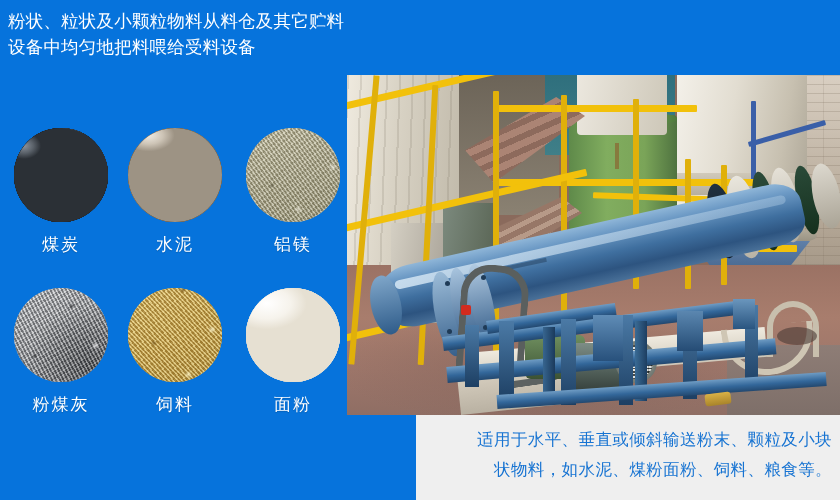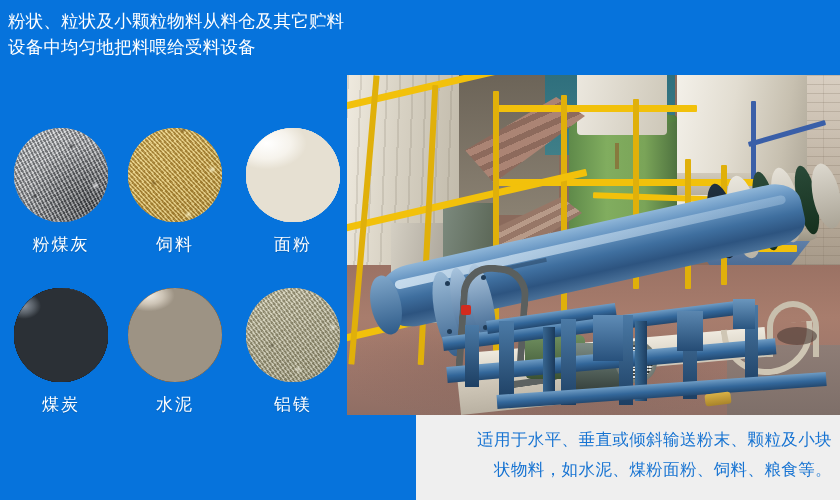--- a/index.html
+++ b/index.html
@@ -317,56 +317,56 @@
   <div class="blue-panel"></div>
 
   <div class="headline">粉状、粒状及小颗粒物料从料仓及其它贮料
 设备中均匀地把料喂给受料设备</div>
 
   <div class="mat-grid">
 
     <div class="mat-row">
       <div class="mat" style="left:8px;top:0;">
         <div class="disc">
-            <div class="tex tex-flyash"></div>
-          </div>
-        <div class="cap">粉煤灰</div>
+            <div class="tex tex-coal"></div>
+          </div>
+        <div class="cap">煤炭</div>
       </div>
       <div class="mat" style="left:122px;top:0;">
         <div class="disc">
-            <div class="tex tex-feed"></div>
-          </div>
-        <div class="cap">饲料</div>
+            <div class="tex tex-cement"></div>
+          </div>
+        <div class="cap">水泥</div>
       </div>
       <div class="mat" style="left:240px;top:0;">
         <div class="disc">
-            <div class="tex tex-flour"></div>
-          </div>
-        <div class="cap">面粉</div>
+            <div class="tex tex-almg"></div>
+          </div>
+        <div class="cap">铝镁</div>
       </div>
     </div>
 
     <div class="mat-row">
       <div class="mat" style="left:8px;top:0;">
         <div class="disc">
-            <div class="tex tex-coal"></div>
-          </div>
-        <div class="cap">煤炭</div>
+            <div class="tex tex-flyash"></div>
+          </div>
+        <div class="cap">粉煤灰</div>
       </div>
       <div class="mat" style="left:122px;top:0;">
         <div class="disc">
-            <div class="tex tex-cement"></div>
-          </div>
-        <div class="cap">水泥</div>
+            <div class="tex tex-feed"></div>
+          </div>
+        <div class="cap">饲料</div>
       </div>
       <div class="mat" style="left:240px;top:0;">
         <div class="disc">
-            <div class="tex tex-almg"></div>
-          </div>
-        <div class="cap">铝镁</div>
+            <div class="tex tex-flour"></div>
+          </div>
+        <div class="cap">面粉</div>
       </div>
     </div>
 
   </div>
 
   <div class="photo">
     <div class="ph p-wallL"></div>
     <div class="ph p-wallL-lines"></div>
     <div class="ph p-wallMid"></div>
     <div class="ph p-bluewall"></div>

